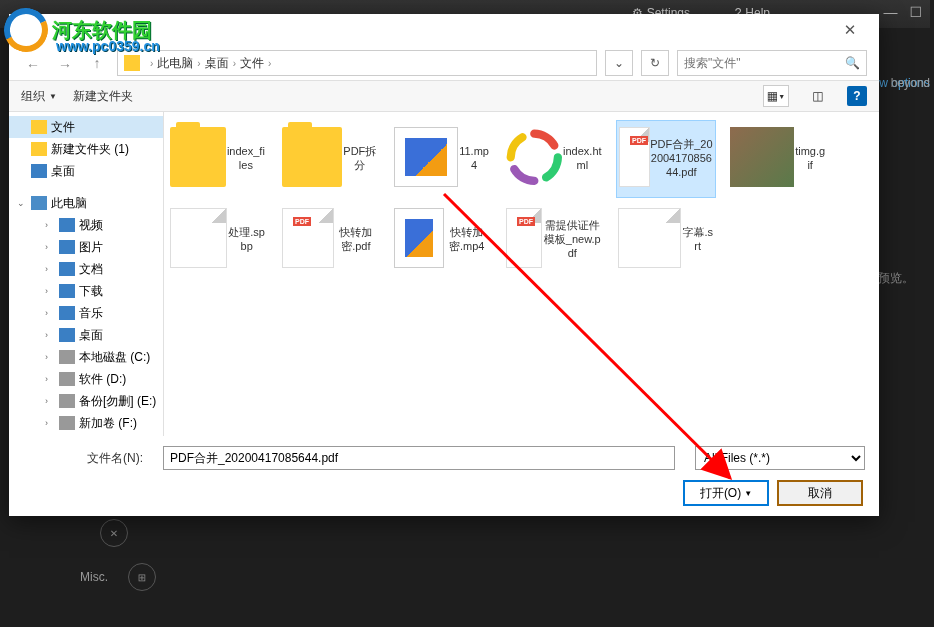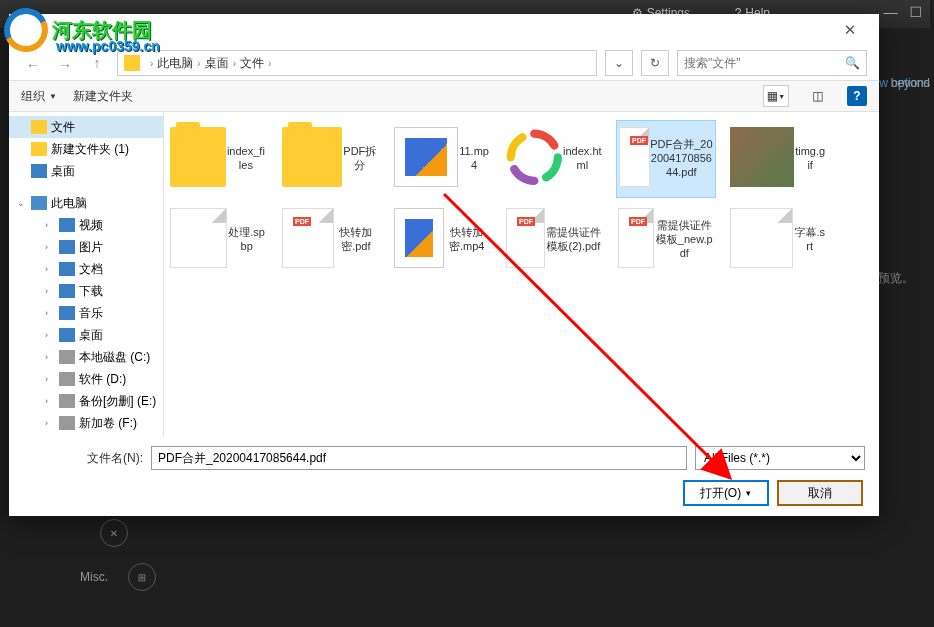--- a/index.html
+++ b/index.html
@@ -75,21 +75,21 @@
 .file-name{line-height:1.25;word-break:break-all;max-height:42px;overflow:hidden;}
 
 
 .thumb.video-ico{background:#fff;border:1px solid #ccc;}
 .thumb.video-ico::after{content:"";position:absolute;inset:10px;background:linear-gradient(135deg,#3a6fd8 60%,#f39c12 60%);}
 .thumb.img-ico{background:linear-gradient(135deg,#8e6b4e,#5a7a4a);}
 .thumb.mp3-ico{background:linear-gradient(to bottom,#8a795d,#6b5a3e);}
 .thumb.gif-ico{background:#a08060;}
 
 .dlg-footer{padding:10px 14px;display:flex;flex-direction:column;gap:10px;border-top:0;}
-.foot-row{display:flex;align-items:center;gap:8px;}
+.foot-row{display:flex;align-items:center;gap:20px;}
 .foot-label{font-size:12px;color:#333;width:120px;text-align:right;}
 .filename-input{flex:1;height:24px;border:1px solid #999;padding:0 6px;font-size:12px;outline:none;}
 .filter-select{width:170px;height:24px;border:1px solid #999;font-size:12px;padding:0 4px;background:#fff;}
 .foot-buttons{display:flex;gap:8px;justify-content:flex-end;padding-right:2px;}
 .btn{width:86px;height:26px;border:2px solid #a16207;background:#f0f0f0;font-size:12px;cursor:pointer;display:flex;align-items:center;justify-content:center;}
 .btn.primary{border:2px solid #0078d7;background:#fff;margin-left:8px;}
 .btn .drop{font-size:8px;margin-left:3px;}
 
 
 .arrow-svg{position:absolute;top:190px;left:440px;width:320px;height:305px;pointer-events:none;z-index:100;}
@@ -303,27 +303,20 @@
           </div>
           <div class="file-item">
             <div class="thumb video-ico"></div>
             <div class="file-name">快转加密.mp4</div>
           </div>
           <div class="file-item">
             <div class="thumb page">
               <div class="corner"></div>
               <div class="badge-pdf">PDF</div>
             </div>
-            <div class="file-name">需提供证件模板(2).pdf</div>
-          </div>
-          <div class="file-item">
-            <div class="thumb page">
-              <div class="corner"></div>
-              <div class="badge-pdf">PDF</div>
-            </div>
             <div class="file-name">需提供证件模板_new.pdf</div>
           </div>
           <div class="file-item">
             <div class="thumb page">
               <div class="corner"></div>
             </div>
             <div class="file-name">字幕.srt</div>
           </div>
         </div>
     </div>

